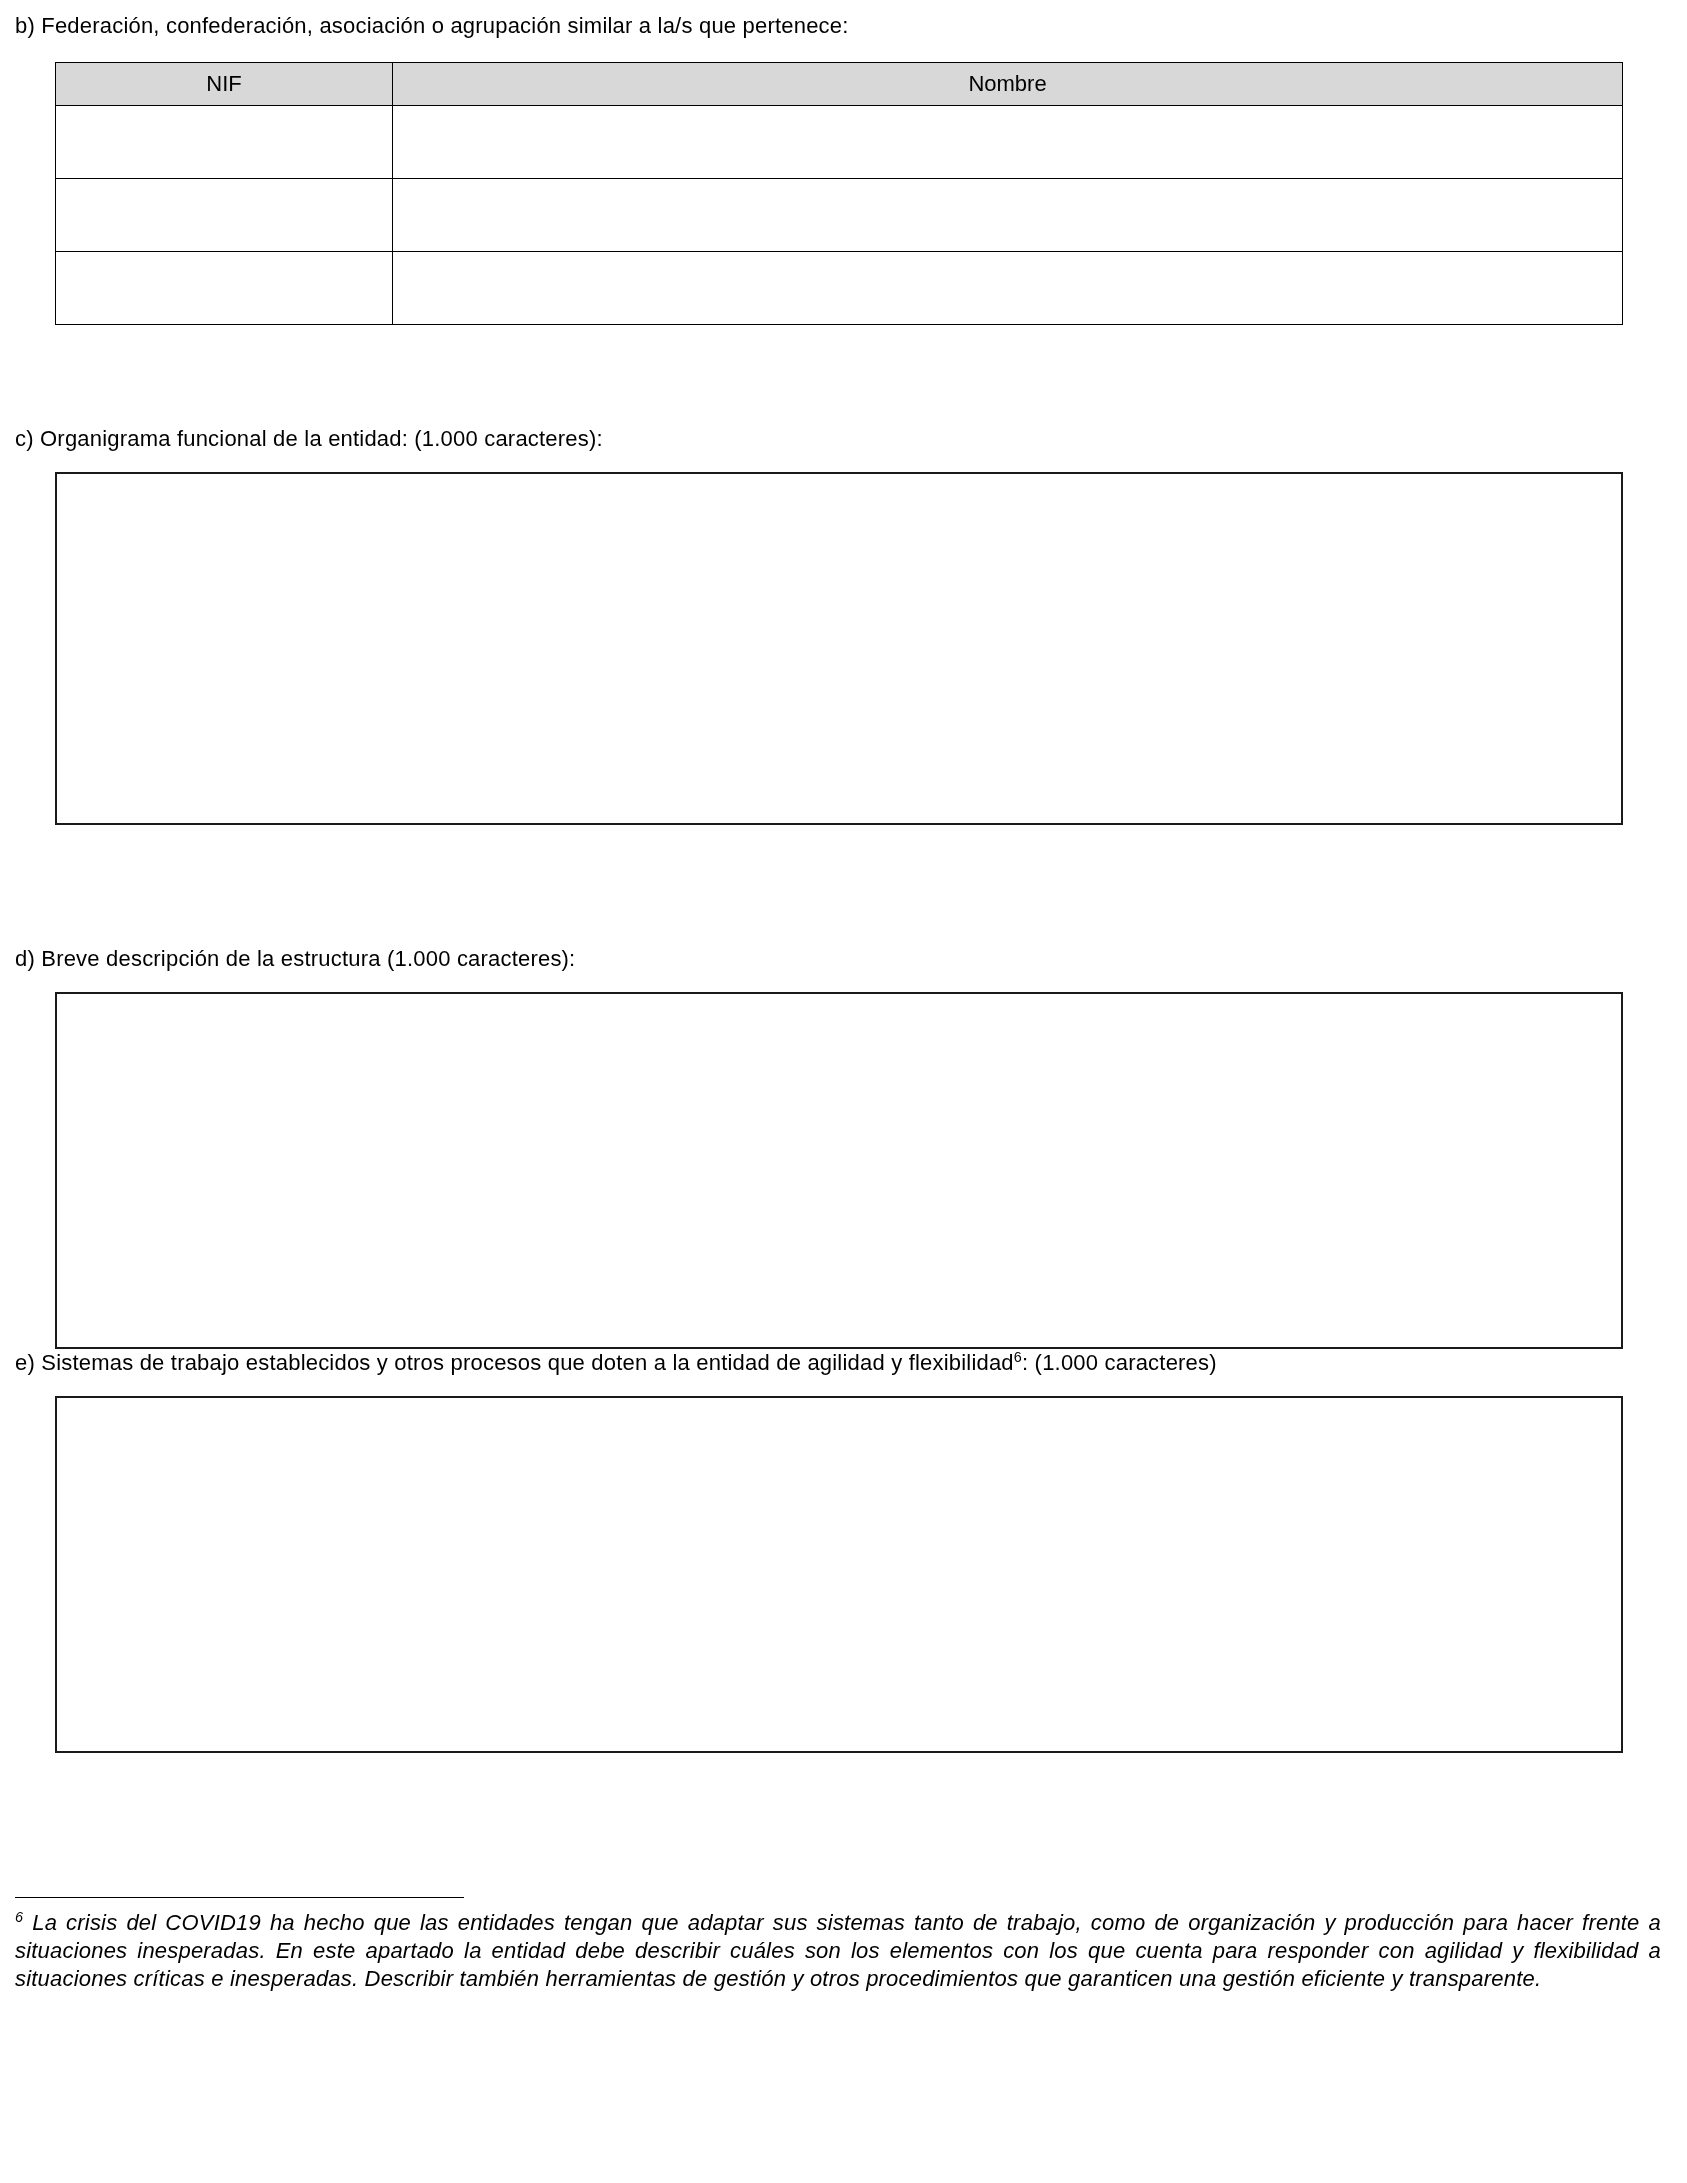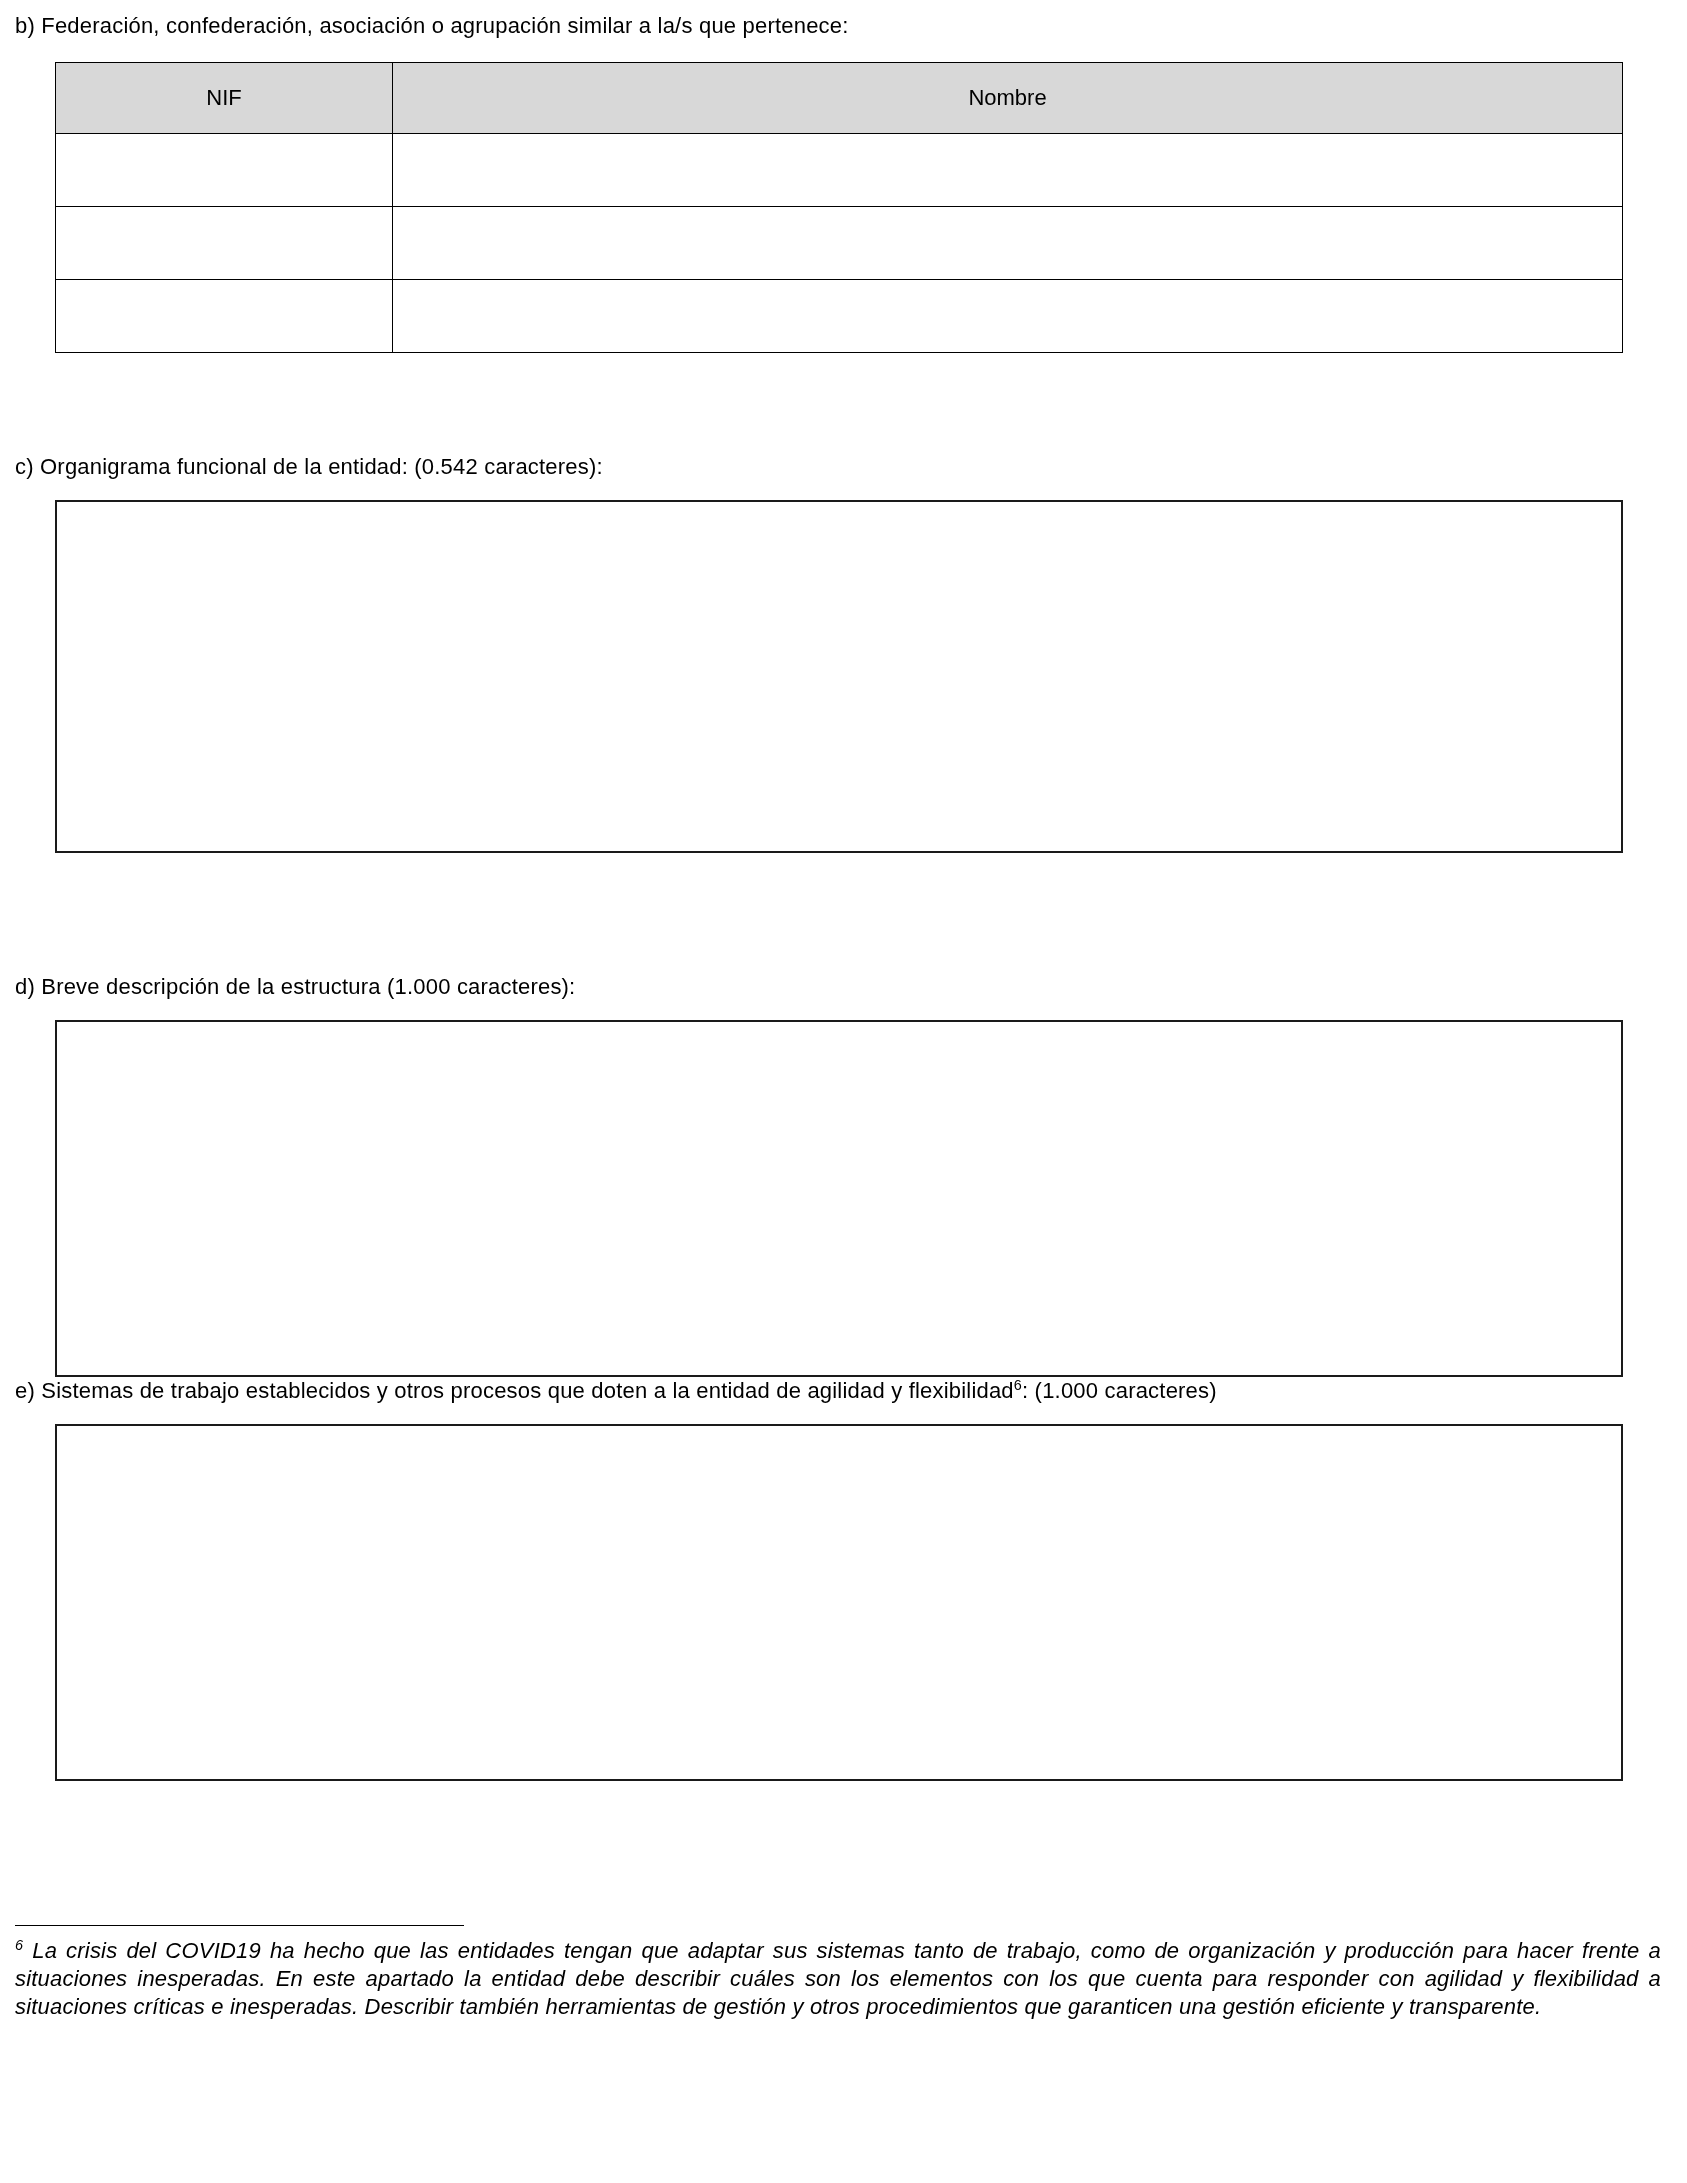--- a/index.html
+++ b/index.html
@@ -33,21 +33,21 @@
     width: 1568px;
     border-collapse: collapse;
     table-layout: fixed;
   }
   .nif-table th,
   .nif-table td {
     border: 1.5px solid #000000;
     padding: 0;
   }
   .nif-table thead th {
-    height: 71px;
+    height: 43px;
     background: #d8d8d8;
     font-weight: 400;
     font-size: 22px;
     text-align: center;
     vertical-align: middle;
   }
   .col-nif { width: 337px; }
   .nif-table tbody td {
     height: 73px;
     background: #ffffff;
@@ -109,21 +109,21 @@
         <td></td>
         <td></td>
       </tr>
       <tr>
         <td></td>
         <td></td>
       </tr>
     </tbody>
   </table>
 
-  <p class="label sec-c">c) Organigrama funcional de la entidad: (0.542 caracteres):</p>
+  <p class="label sec-c">c) Organigrama funcional de la entidad: (1.000 caracteres):</p>
   <div class="fill-box box-c"></div>
 
   <p class="label sec-d">d) Breve descripción de la estructura (1.000 caracteres):</p>
   <div class="fill-box box-d"></div>
 
   <p class="label sec-e"><span>e) Sistemas de trabajo establecidos y otros procesos que doten a la entidad de agilidad y flexibilidad</span><sup>6</sup><span>: (1.000 caracteres)</span></p>
   <div class="fill-box box-e"></div>
 
   <div class="footnote-rule"></div>
   <p class="footnote"><sup>6</sup><span> La crisis del COVID19 ha hecho que las entidades tengan que adaptar sus sistemas tanto de trabajo, como de organización y producción para hacer frente a situaciones inesperadas. En este apartado la entidad debe describir cuáles son los elementos con los que cuenta para responder con agilidad y flexibilidad a situaciones críticas e inesperadas. Describir también herramientas de gestión y otros procedimientos que garanticen una gestión eficiente y transparente.</span></p>

